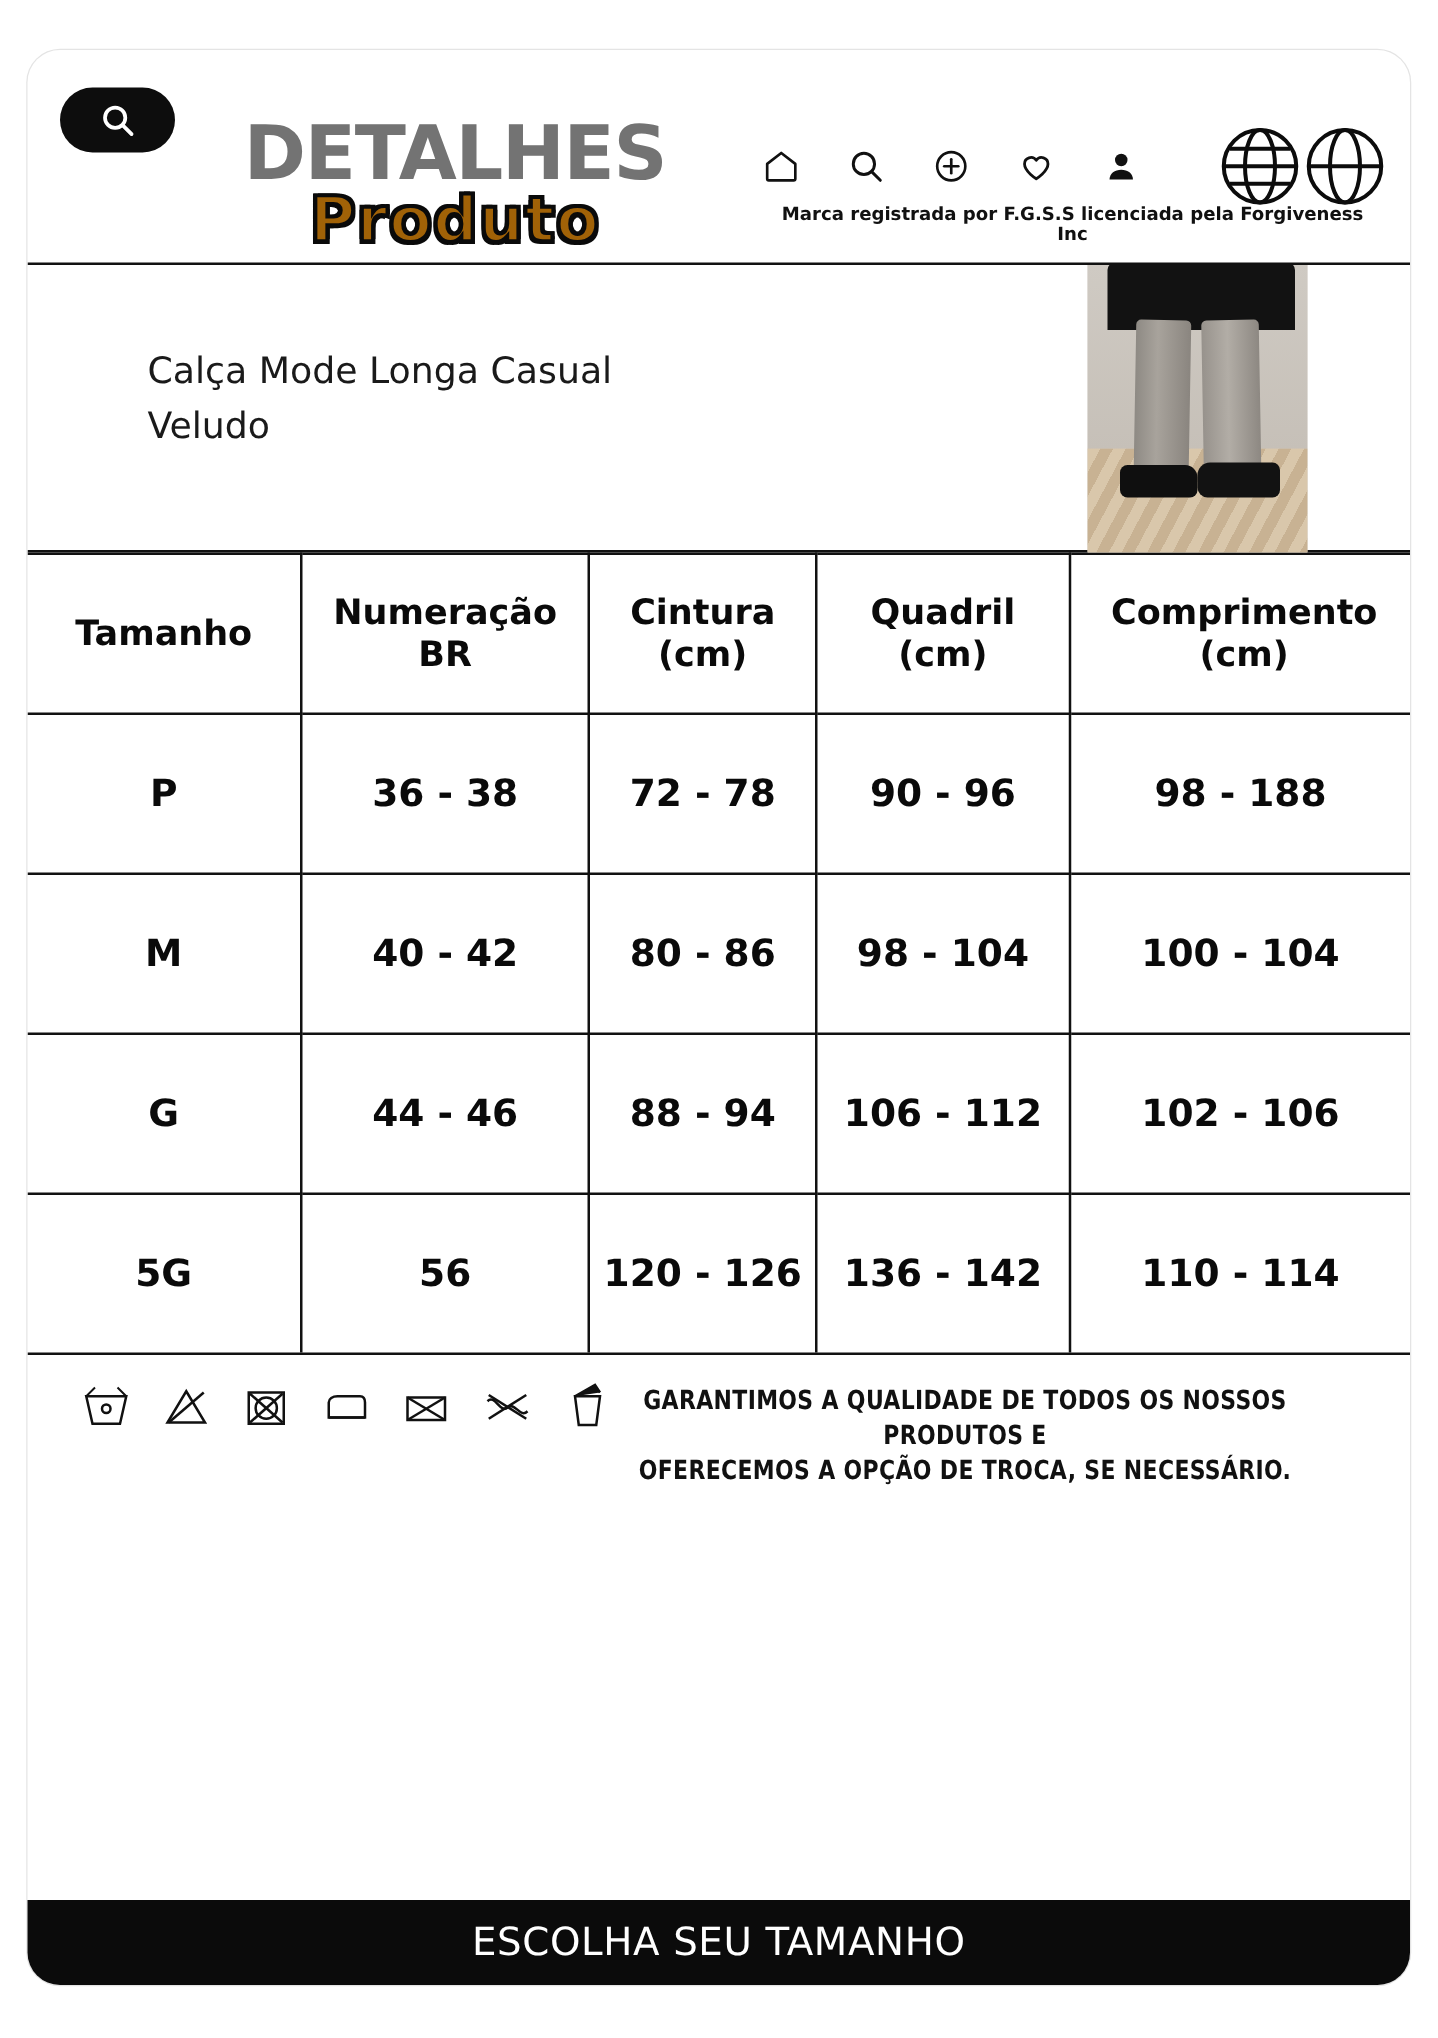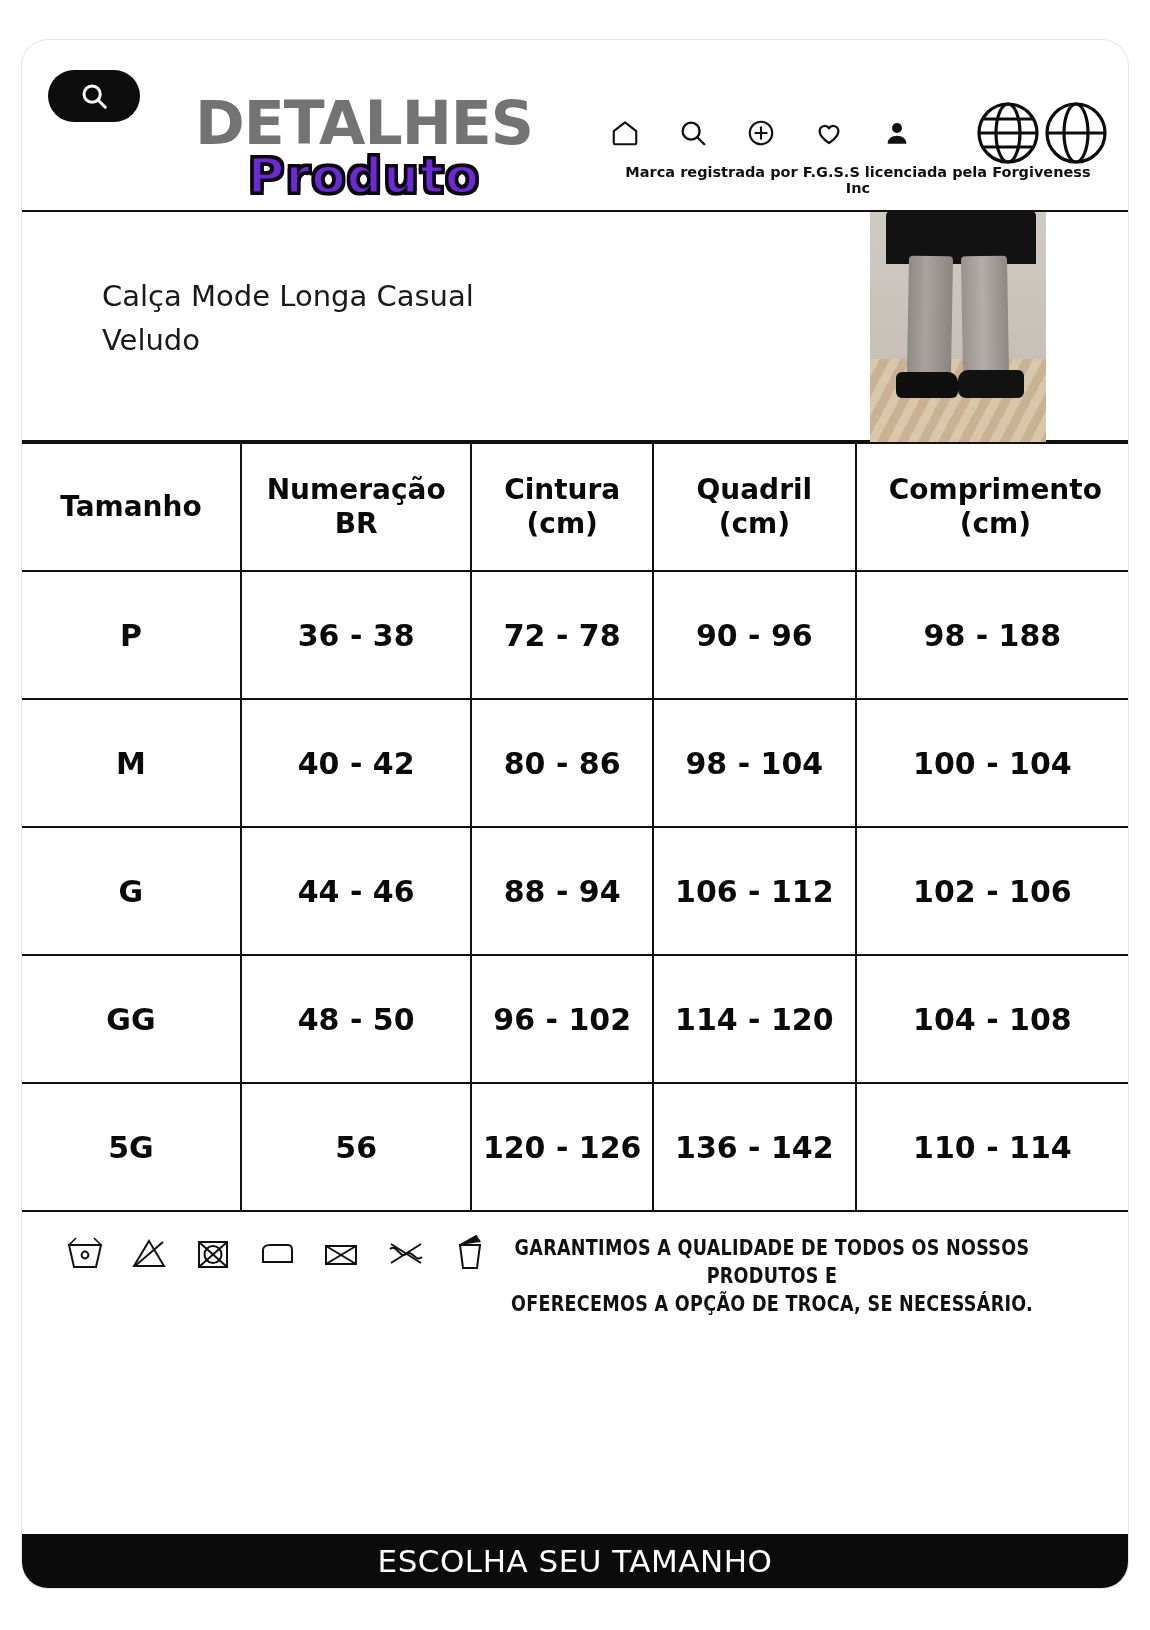--- a/index.html
+++ b/index.html
@@ -73,21 +73,21 @@
     line-height: 62px;
     color: #737373;
     margin-top: 44px;
   }
   .brand-produto {
     font-family: "DejaVu Sans", sans-serif;
     font-weight: 700;
     font-size: 50px;
     line-height: 52px;
     letter-spacing: 1px;
-    color: #6d28d9;
+    color: #a16207;
     -webkit-text-stroke: 3px #0a0a0a;
     text-shadow:
       -2px -2px 0 #0a0a0a,
        2px -2px 0 #0a0a0a,
       -2px  2px 0 #0a0a0a,
        2px  2px 0 #0a0a0a;
     margin-top: -4px;
   }
 
   .nav-icons {
@@ -135,21 +135,21 @@
 
   
   .product-row {
     position: relative;
     height: 230px;
     border-bottom: 2px solid #111;
     box-sizing: border-box;
   }
   .product-title {
     position: absolute;
-    left: 80px;
+    left: 96px;
     top: 62px;
     width: 600px;
     font-family: "DejaVu Sans", sans-serif;
     font-size: 29px;
     line-height: 44px;
     color: #1a1a1a;
   }
   .product-photo {
     position: absolute;
     right: 82px;
@@ -260,21 +260,21 @@
     transform: scaleX(0.93);
     transform-origin: center;
   }
 
   
   .bottom-bar {
     position: absolute;
     left: 22px;
     bottom: 42px;
     width: 1106px;
-    height: 54px;
+    height: 68px;
     background: #0b0b0b;
     border-radius: 0 0 26px 26px;
     display: flex;
     align-items: center;
     justify-content: center;
   }
   .bottom-bar .txt {
     color: #ffffff;
     font-family: "DejaVu Sans", sans-serif;
     font-size: 31px;
@@ -404,27 +404,20 @@
           <td>100 - 104</td>
         </tr>
         <tr>
           <td>G</td>
           <td>44 - 46</td>
           <td>88 - 94</td>
           <td>106 - 112</td>
           <td>102 - 106</td>
         </tr>
         <tr>
-          <td>GG</td>
-          <td>48 - 50</td>
-          <td>96 - 102</td>
-          <td>114 - 120</td>
-          <td>104 - 108</td>
-        </tr>
-        <tr>
           <td>5G</td>
           <td>56</td>
           <td>120 - 126</td>
           <td>136 - 142</td>
           <td>110 - 114</td>
         </tr>
       </tbody>
     </table>
 
     <div class="care-row">

